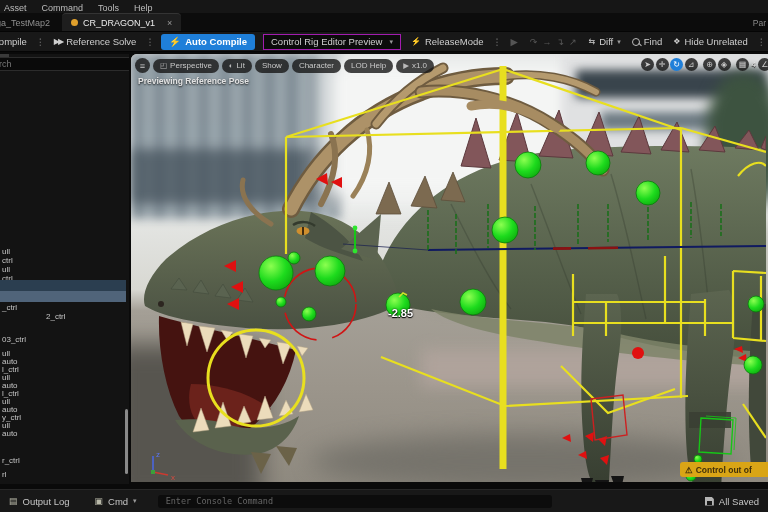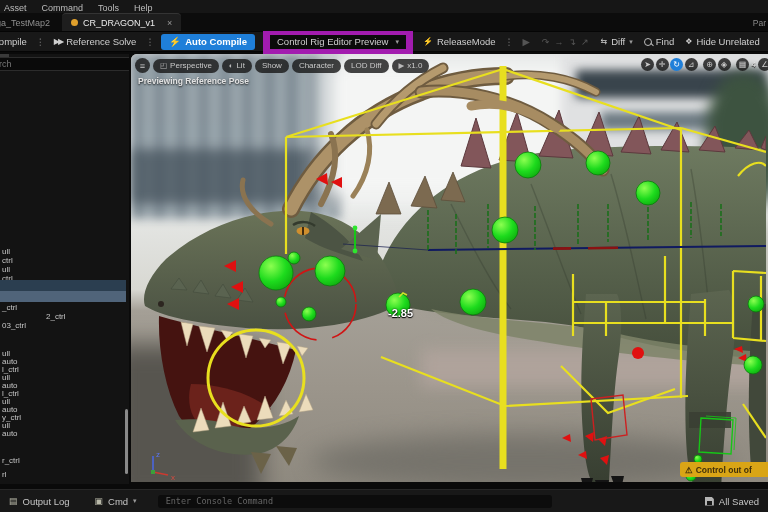--- a/index.html
+++ b/index.html
@@ -18,21 +18,21 @@
   .tab .close{color:#9a9a9a;margin-left:7px;font-size:9px;}
   .tab-right{position:absolute;right:2px;bottom:3px;font-size:8.5px;color:#8a8a8a;}
   .toolbar{height:19px;background:#181818;border-top:1px solid #050505;border-bottom:1px solid #050505;
            display:flex;align-items:center;font-size:9.5px;color:#cfcfcf;gap:1px;padding:0 2px;white-space:nowrap;}
   .tbtn{display:flex;align-items:center;gap:4px;padding:2px 5px;border-radius:3px;}
   .tbtn .ticon{font-size:8px;color:#cfcfcf;}
   .kebab{color:#8a8a8a;font-size:9px;padding:0 3px;}
   .primary{background:#1f7fd9;color:#fff;border-radius:3px;padding:2.5px 8px;display:flex;gap:4px;
            font-weight:bold;align-items:center;margin:0 3px;}
   .primary .ticon{color:#fff;}
-  .dropdown{background:#0b0b0b;border:7px solid #a21caf;border-radius:0;padding:1.5px 7px;
+  .dropdown{background:#0b0b0b;border:1px solid #a21caf;border-radius:0;padding:1.5px 7px;
             display:flex;gap:7px;align-items:center;margin:0 4px;}
   .dim{opacity:.33;}
   .stepgroup{display:flex;gap:5px;padding:0 6px;font-size:9px;}
   .caret{font-size:7px;color:#9a9a9a;}
   .mag{width:6px;height:6px;border:1.2px solid #bbb;border-radius:50%;position:relative;display:inline-block;}
   .mag::after{content:"";position:absolute;width:4px;height:1.2px;background:#bbb;
               transform:rotate(45deg);right:-3px;bottom:-1px;}
   
   .main{display:flex;height:440px;background:#0a0a0a;align-items:flex-start;}
   .sidebar{width:129px;height:430px;background:#131313;position:relative;margin-top:2px;overflow:hidden;}
@@ -166,21 +166,21 @@
     </div>
     <div id="tree" style="position:absolute;inset:0;">
         <div class="row" style="top: 193px;">ull</div>
         <div class="row" style="top: 202px;">ctrl</div>
         <div class="row" style="top: 211px;">ull</div>
         <div class="row" style="top: 220px;">ctrl</div>
         <div class="selbar sel-dark" style="top: 226px;"></div>
         <div class="selbar sel-light" style="top: 237px;"></div>
         <div class="row" style="top: 249px;">_ctrl</div>
         <div class="row" style="top: 258px; margin-left: 44px;">2_ctrl</div>
-        <div class="row" style="top: 267px;">03_ctrl</div>
+        <div class="row" style="top: 281px;">03_ctrl</div>
         <div class="row" style="top: 295px;">ull</div>
         <div class="row" style="top: 303px;">auto</div>
         <div class="row" style="top: 311px;">l_ctrl</div>
         <div class="row" style="top: 319px;">ull</div>
         <div class="row" style="top: 327px;">auto</div>
         <div class="row" style="top: 335px;">l_ctrl</div>
         <div class="row" style="top: 343px;">ull</div>
         <div class="row" style="top: 351px;">auto</div>
         <div class="row" style="top: 359px;">y_ctrl</div>
         <div class="row" style="top: 367px;">ull</div>
@@ -452,21 +452,21 @@
         <span class="picon">◐</span>
         <span>Lit</span>
       </div>
       <div class="pill">
         <span>Show</span>
       </div>
       <div class="pill">
         <span>Character</span>
       </div>
       <div class="pill">
-        <span>LOD Diff</span>
+        <span>LOD Help</span>
       </div>
       <div class="pill">
         <span class="picon">▶</span>
         <span>x1.0</span>
       </div>
     </div>
 
     <div class="vp-tools">
       <div class="tool">
         <span>➤</span>

